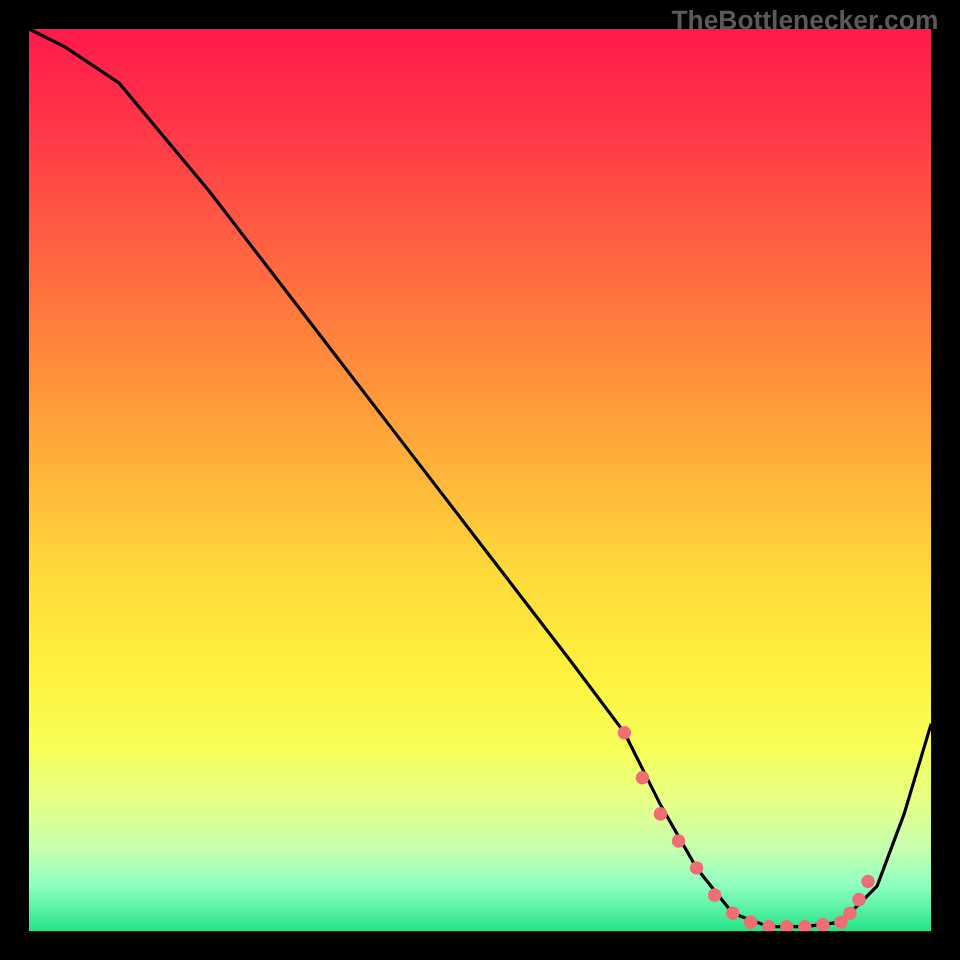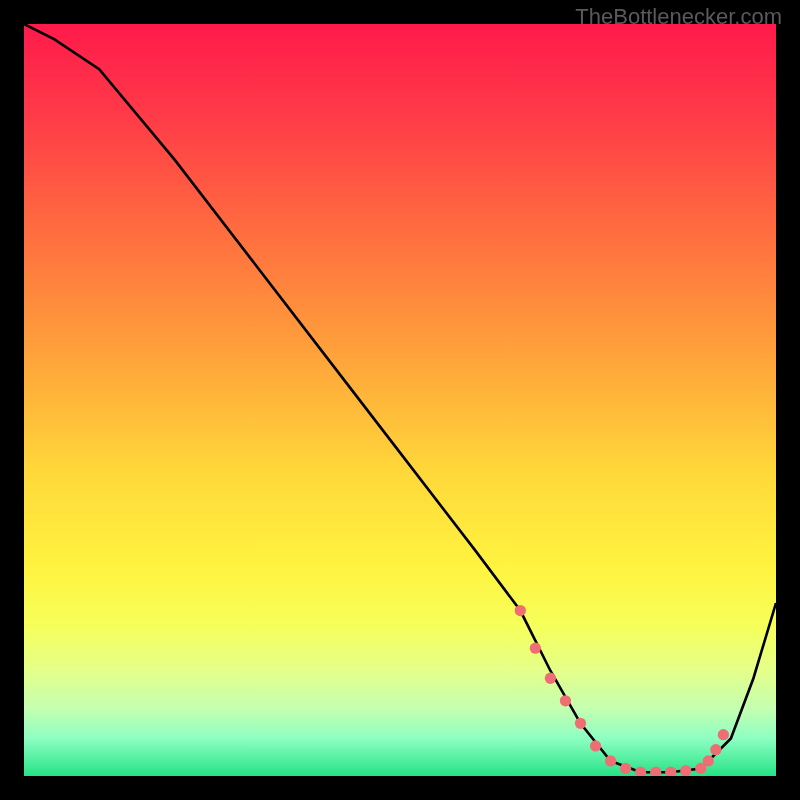--- a/index.html
+++ b/index.html
@@ -9,21 +9,21 @@
     background: #000;
     position: relative;
     font-family: Arial, sans-serif;
   }
   .watermark {
     position: absolute;
     top: 4px;
     right: 18px;
     color: #5a5a5a;
     font-size: 22px;
-    font-weight: normal;
+    font-weight: bold;
     z-index: 10;
   }
   .plot-area {
     position: absolute;
     left: 24px;
     top: 24px;
     width: 752px;
     height: 752px;
   }
   .plot-area svg {

